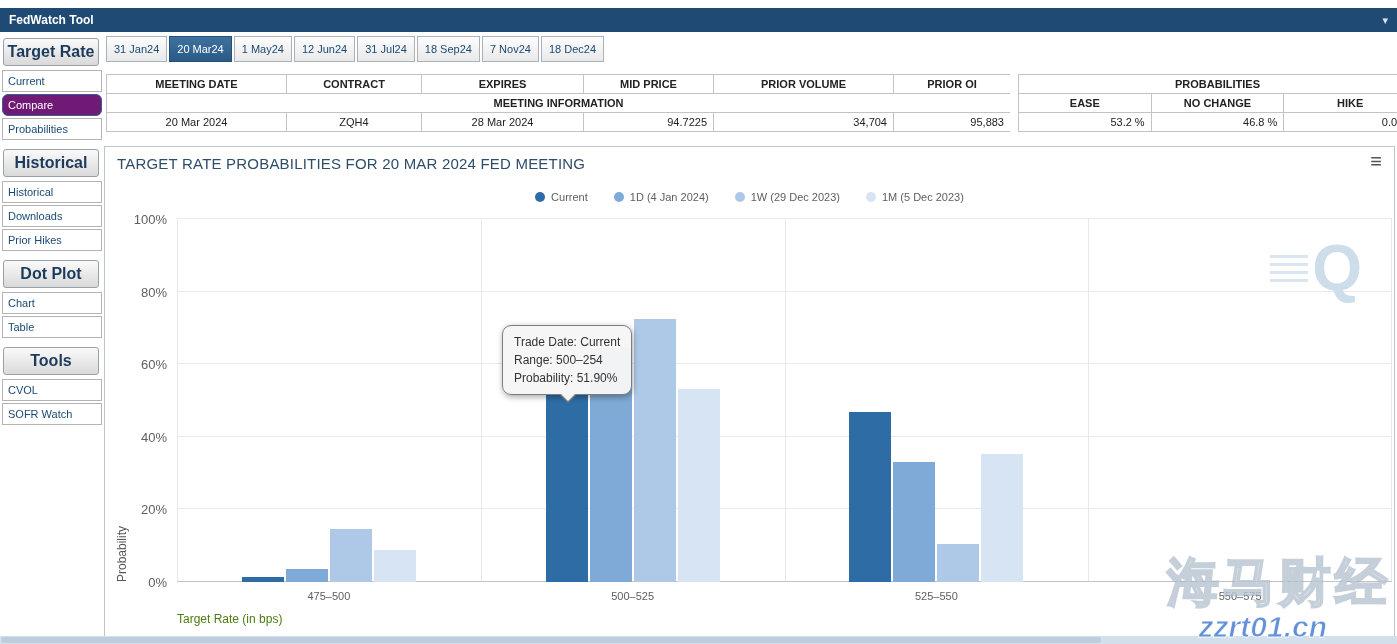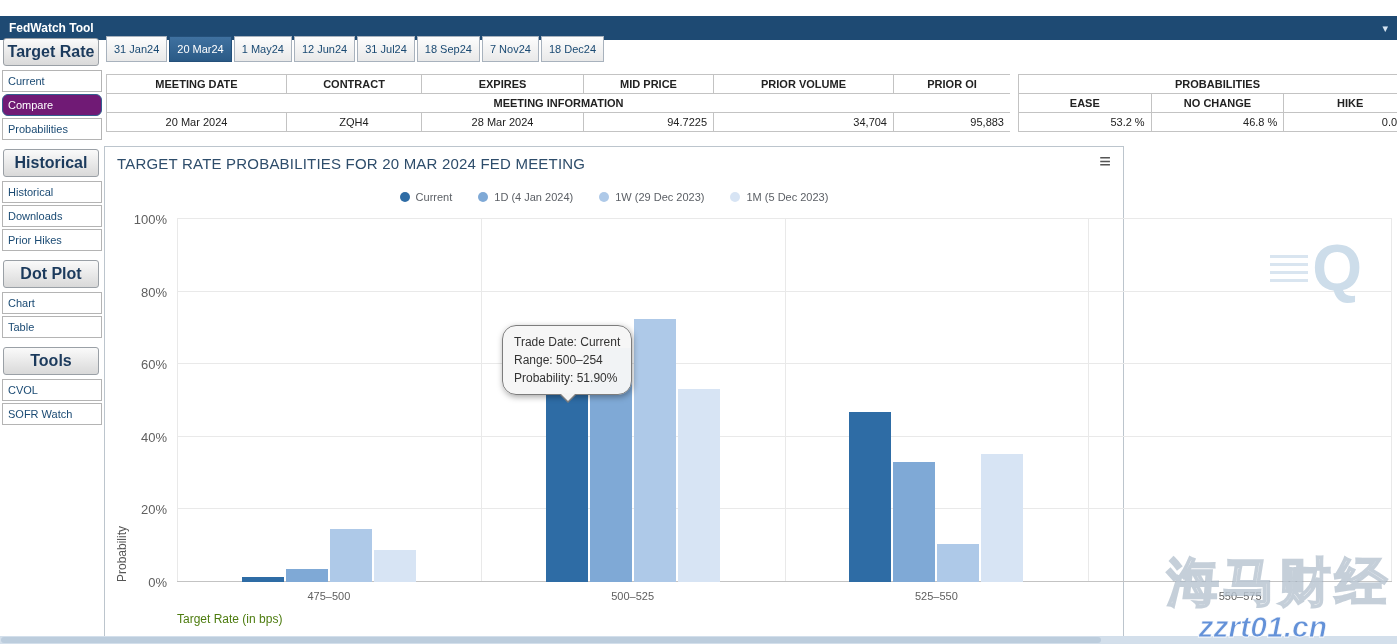--- a/index.html
+++ b/index.html
@@ -1,21 +1,21 @@
 <!DOCTYPE html>
 <html><head>
 <meta charset="utf-8">
 <style>
   * { margin:0; padding:0; box-sizing:border-box; }
   html,body { width:1397px; height:644px; background:#fff; overflow:hidden;
               font-family:"Liberation Sans", sans-serif; }
   .page { position:relative; width:1397px; height:644px; }
 
   
-  .titlebar { position:absolute; left:0; top:16px; width:1397px; height:24px;
+  .titlebar { position:absolute; left:0; top:8px; width:1397px; height:24px;
               background:#1e4a73; color:#fff; display:flex; align-items:center; padding:0 9px; }
   .titlebar .app-title { font-size:12px; font-weight:bold; }
   .titlebar .tb-icon { margin-left:auto; font-size:11px; color:#d7e5f2; cursor:pointer; }
 
   
   .sidebar { position:absolute; left:2px; top:38px; width:100px; }
   .section { margin-bottom:9px; }
   .side-header { background:linear-gradient(#fafafa,#d9d9d9); border:1px solid #9aa0a6;
                  border-radius:3px; text-align:center; font-size:16px; font-weight:bold;
                  color:#1b3a5c; padding:4px 0; margin:0 3px 4px 1px; cursor:pointer; }
@@ -33,21 +33,21 @@
   .tbl-wrap { position:absolute; top:74px; overflow:hidden; }
   .meeting-wrap { left:106px; width:904px; }
   .prob-wrap { left:1018px; width:379px; }
   table.info { border-collapse:collapse; table-layout:fixed; background:#fff; }
   table.info td { border:1px solid #c3c3c3; font-size:11px; color:#222;
                   padding:3px 6px; overflow:hidden; white-space:nowrap; }
   td.tbl-title { text-align:center; font-weight:bold; padding:4px 6px; }
   td.tbl-head { text-align:center; font-weight:bold; }
 
   
-  .chart-panel { position:absolute; left:104px; top:146px; width:1020px; height:491px;
+  .chart-panel { position:absolute; left:104px; top:146px; width:1291px; height:491px;
                  background:#fff; border:1px solid #bcc5cd; }
   .chart-title { position:absolute; left:12px; top:8px; font-size:15px; color:#2e4d6b;
                  letter-spacing:0.2px; }
   .chart-menu { position:absolute; right:12px; top:4px; font-size:20px; color:#555;
                 cursor:pointer; line-height:1; }
   .legend { position:absolute; left:0; right:0; top:44px; display:flex;
             justify-content:center; gap:26px; }
   .legend-item { display:flex; align-items:center; gap:6px; cursor:pointer; }
   .legend-item .dot { width:10px; height:10px; border-radius:50%; display:inline-block; }
   .legend-item .legend-label { font-size:11px; color:#5c6066; }
@@ -62,21 +62,21 @@
   .bargroup { position:absolute; top:0; height:100%; display:flex; align-items:flex-end;
               justify-content:center; gap:2px; z-index:2; }
   .bar { width:42px; cursor:pointer; }
   .y-title { position:absolute; left:-62px; top:0; height:100%; display:flex; align-items:center;
              writing-mode:vertical-rl; transform:rotate(180deg); font-size:12px; color:#555; }
   .x-title { position:absolute; left:72px; width:1215px; top:465px; text-align:left;
              font-size:12px; color:#4d7c0f; }
 
   
   .tooltip { position:absolute; left:325px; top:106px; z-index:5;
-             background:rgba(246,246,246,0.96); border:1px solid #7d7d7d; border-radius:14px;
+             background:rgba(246,246,246,0.96); border:1px solid #7d7d7d; border-radius:9px;
              padding:7px 11px; font-size:12px; color:#333; line-height:1.5;
              box-shadow:1px 2px 6px rgba(0,0,0,0.35); white-space:nowrap; }
   .tooltip::before { content:""; position:absolute; left:56px; bottom:-9px;
              border:9px solid transparent; border-top-color:#7d7d7d; border-bottom:0; }
   .tooltip::after { content:""; position:absolute; left:57px; bottom:-7px;
              border:8px solid transparent; border-top-color:#f4f4f4; border-bottom:0; }
 
   
   .wm-q { position:absolute; top:12px; right:30px; font-size:64px; font-weight:bold;
           color:#cdddea; z-index:1; }

